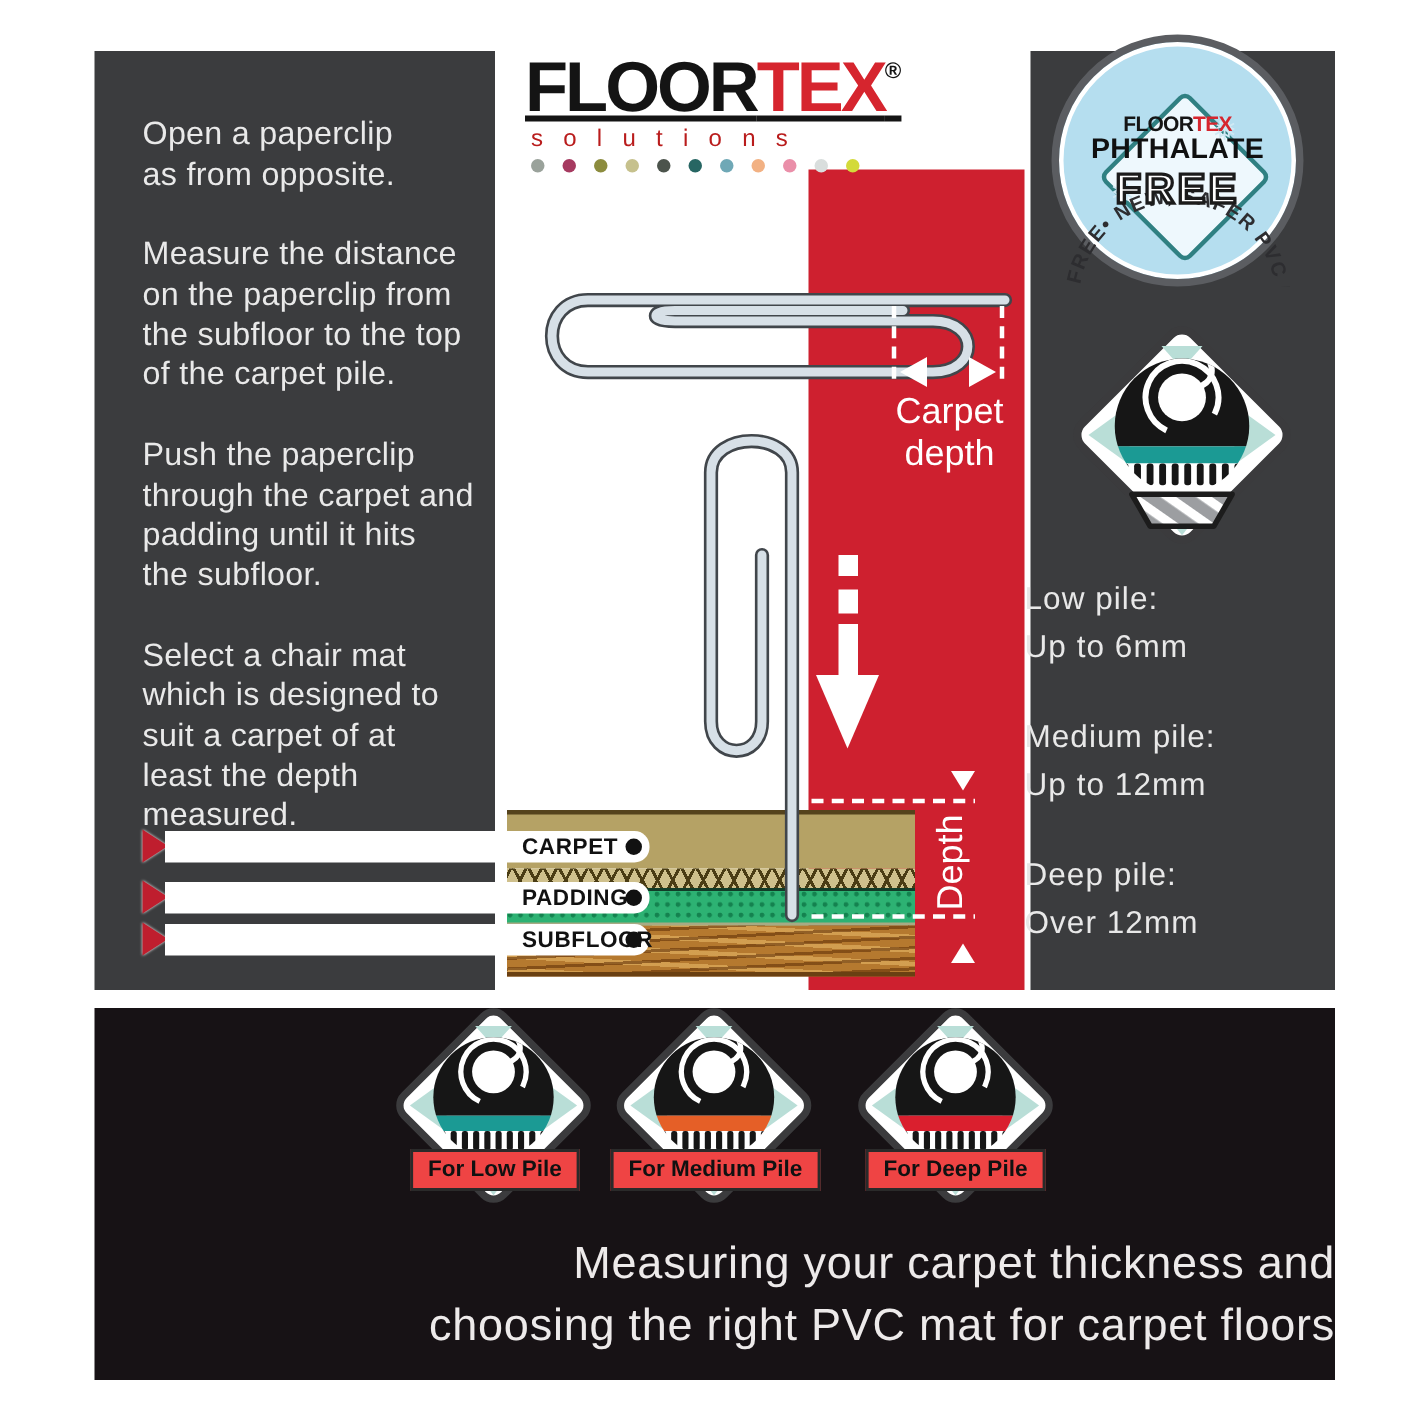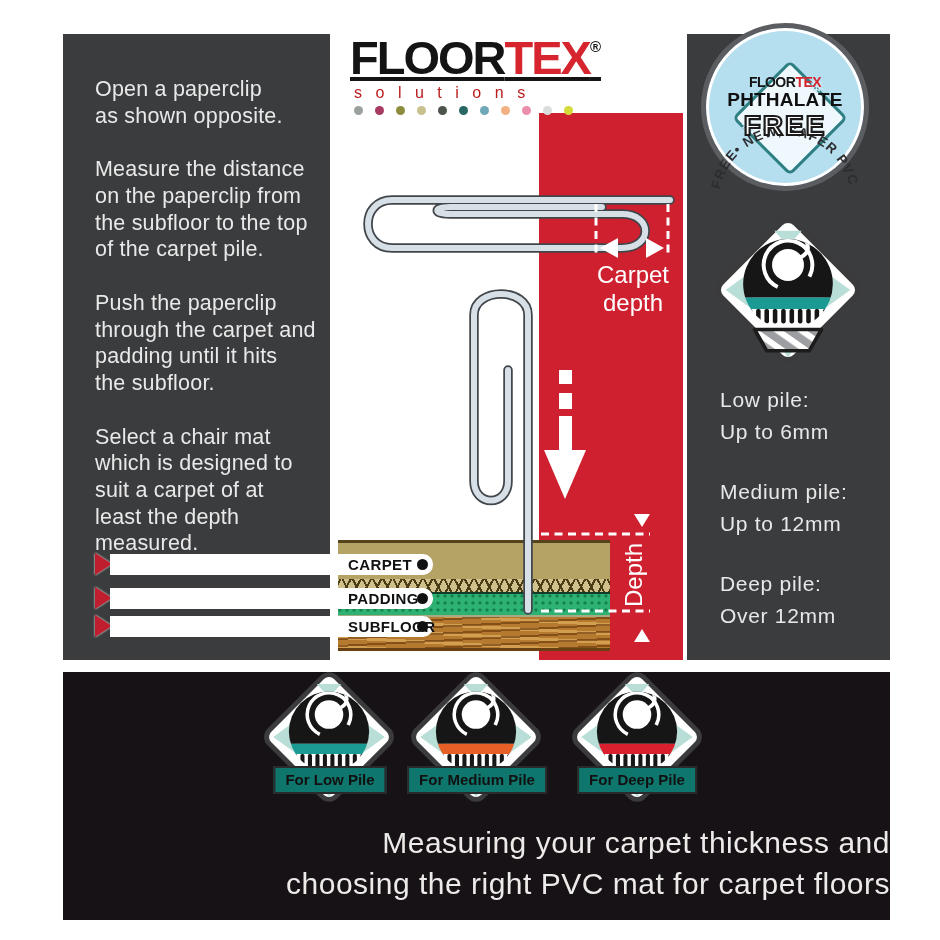--- a/index.html
+++ b/index.html
@@ -75,27 +75,27 @@
                   border-radius:6px;background:rgba(248,253,255,.85);transform:rotate(45deg);}
   .badge .flake{position:absolute;color:#cfe9f4;font-size:20px;}
   .badge-text{position:absolute;left:0;top:0;width:158px;text-align:center;}
   .badge-brand{margin-top:47px;font-size:14px;font-weight:800;letter-spacing:-.5px;color:#151515;line-height:1;}
   .badge-brand .red{color:#d6252e;}
   .badge-phthalate{font-size:19px;font-weight:800;letter-spacing:.2px;color:#101010;line-height:1.15;}
   .badge-free{font-size:28px;font-weight:800;letter-spacing:2px;color:#fff;line-height:1.1;
               -webkit-text-stroke:2.2px #1b1b1b;text-shadow:0 0 1px #1b1b1b;}
 
   
-  .pile-specs{position:absolute;left:720px;top:384px;width:180px;color:#e8e8e8;
+  .pile-specs{position:absolute;left:683px;top:384px;width:180px;color:#e8e8e8;
               font-size:21px;line-height:1.5;letter-spacing:.7px;}
   .pile-specs .spec{margin-bottom:29px;}
 
   
   .mat-icon{position:absolute;}
-  .plate{position:absolute;top:766px;transform:translateX(-50%);background:#0f766e;border:2px solid #2a2a2a;
+  .plate{position:absolute;top:766px;transform:translateX(-50%);background:#ef4444;border:2px solid #2a2a2a;
          height:24px;line-height:24px;padding:0 10px;font-size:15px;font-weight:700;color:#111;white-space:nowrap;}
 
   
   .footer-text{position:absolute;left:63px;top:822px;width:827px;text-align:right;color:#edeaea;
                font-size:30px;line-height:1.38;letter-spacing:.5px;font-weight:400;}
 
   svg{display:block;}
 </style>
 </head>
 <body>
@@ -103,21 +103,21 @@
 <div class="poster">
 
   <div class="panel panel-left"></div>
   <div class="panel panel-right"></div>
   <div class="panel panel-bottom"></div>
 
   <div class="red-band"></div>
 
   <div class="instructions">
     <p>Open a paperclip
-as shown opposite.</p>
+as from opposite.</p>
     <p>Measure the distance
 on the paperclip from
 the subfloor to the top
 of the carpet pile.</p>
     <p>Push the paperclip
 through the carpet and
 padding until it hits
 the subfloor.</p>
     <p>Select a chair mat
 which is designed to

